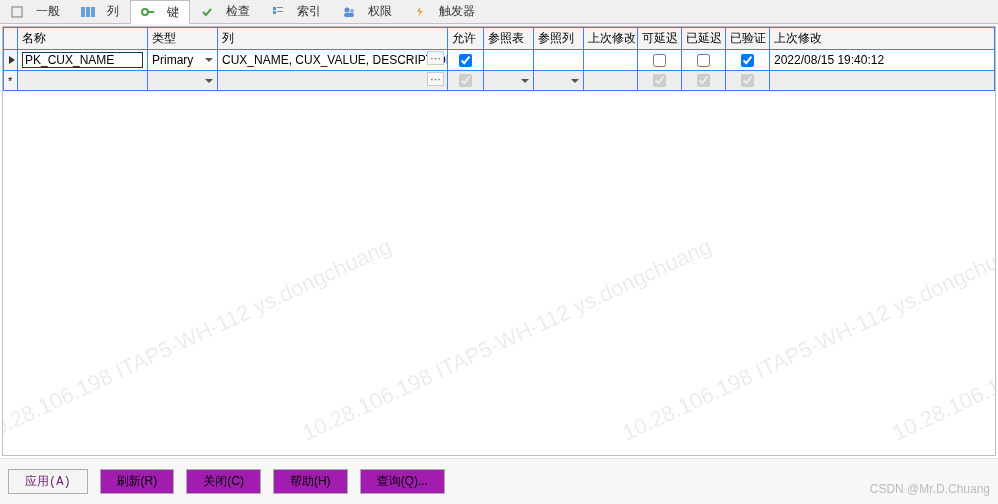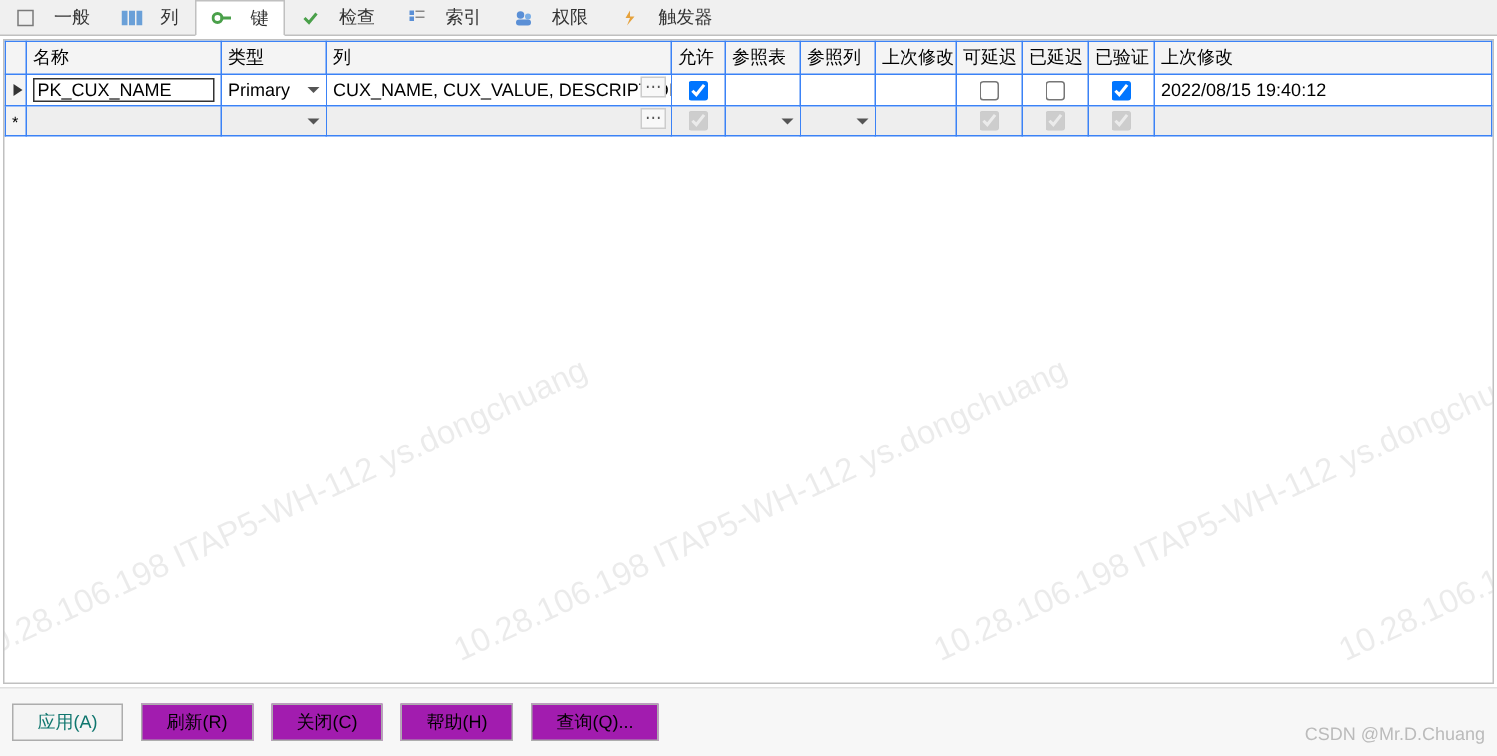--- a/index.html
+++ b/index.html
@@ -18,21 +18,21 @@
 .cell-input { border: 1px solid #333; padding: 0 2px; width: 100%; height: 16px; font-size: 12px; font-family: inherit; }
 .cell-dd { position: relative; padding-right: 14px !important; }
 .cell-dd::after { content: ""; position: absolute; right: 4px; top: 50%; margin-top: -2px; border: 4px solid transparent; border-top-color: #555; }
 .cell-ell { position: relative; padding-right: 20px !important; }
 .cell-ell::after { content: "⋯"; position: absolute; right: 3px; top: 1px; font-size: 11px; color: #555; border: 1px solid #ccc; padding: 0 2px; background: #f8f8f8; line-height: 12px; }
 .chk { text-align: center !important; }
 .chk input { margin: auto; display: block; }
 .grey-row td { background: #eeeeee; }
 .buttons { display: flex; gap: 12px; padding: 10px 8px; border-top: 1px solid #e0e0e0; background: #f7f7f7; }
 .btn { padding: 3px 16px; border: 1px solid #adadad; background: #a21caf; cursor: pointer; font-size: 12px; font-family: inherit; }
-.btn[disabled] { color: #0f766e; background: #f4f4f4; }
+.btn[disabled] { color: #701a75; background: #f4f4f4; font-family: Liberation Mono, monospace; }
 .watermark { position: absolute; color: rgba(0,0,0,0.08); font-size: 22px; transform: rotate(-25deg); pointer-events: none; white-space: nowrap; }
 .credit { position: absolute; right: 8px; bottom: 8px; color: #bbb; font-size: 12px; margin-top: 46px; }
 .col-name{width:130px}.col-type{width:70px}.col-cols{width:230px}.col-allow{width:36px}.col-reftab{width:50px}.col-refcol{width:50px}.col-casc{width:54px}.col-defer{width:44px}.col-deferred{width:44px}.col-valid{width:44px}.col-last{width:auto}
 </style>
 </head>
 <body>
 
 <div class="tabs">
   <div class="tab">
     <span class="tab-icon">

